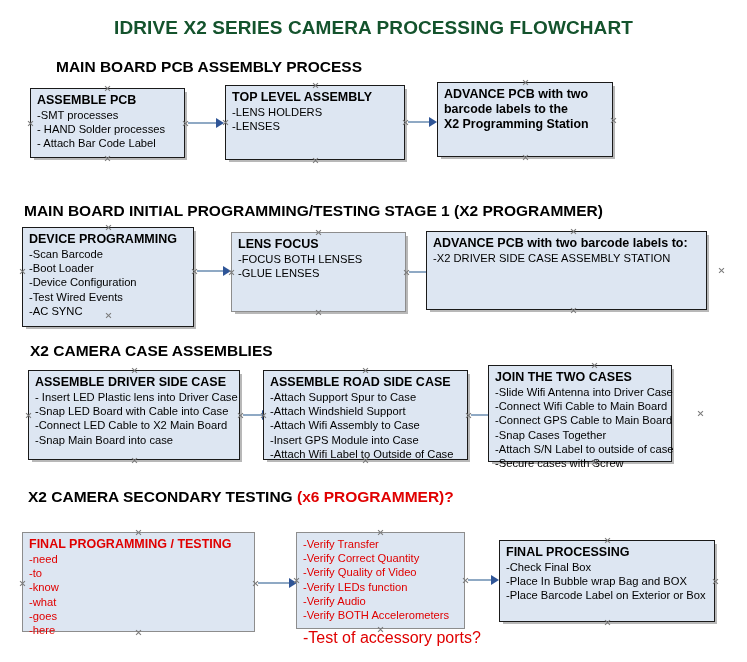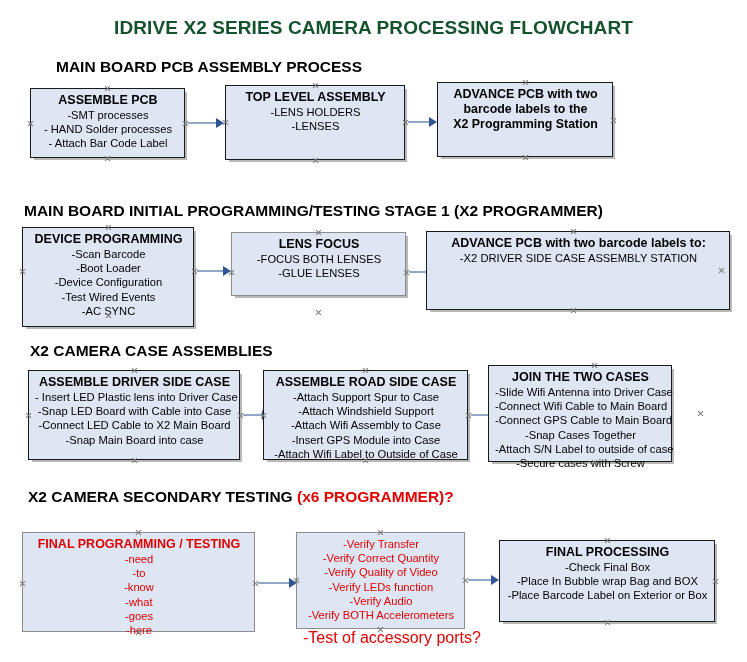--- a/index.html
+++ b/index.html
@@ -43,21 +43,20 @@
     color: #e00000;
   }
 
   
   .fbox {
     position: absolute;
     background: #dde6f2;
     box-sizing: border-box;
     padding: 4px 5px 3px 6px;
     overflow: visible;
-    text-align: center;
   }
   .fbox.b-black  { border: 1.4px solid #1a1a1a; }
   .fbox.b-grey   { border: 1.6px solid #8d8d8d; }
   .fbox.shadow   { box-shadow: 3px 3px 0 -1px rgba(125,125,125,0.55); }
 
   .fb-title {
     font-size: 12.5px;
     font-weight: bold;
     color: #000000;
     line-height: 15px;
@@ -196,36 +195,36 @@
   <div class="handle" style="left:108px; top:227px;"></div>
   <div class="handle" style="left:108px; top:315px;"></div>
   <div class="handle" style="left:22px; top:271px;"></div>
   <div class="handle" style="left:194px; top:271px;"></div>
 
   <div class="conn" style="left:197px; top:266px; width:36px;">
     <div class="shaft" style="width:28px;"></div>
     <div class="head" style="left:26px;"></div>
   </div>
 
-  <div class="fbox b-grey shadow" style="left:231px; top:232px; width:175px; height:64px;">
+  <div class="fbox b-grey shadow" style="left:231px; top:232px; width:175px; height:80px;">
     <div class="fb-title">LENS FOCUS</div>
     <div class="fb-line">-FOCUS BOTH LENSES</div>
     <div class="fb-line">-GLUE LENSES</div>
   </div>
   <div class="handle" style="left:318px; top:232px;"></div>
   <div class="handle" style="left:318px; top:312px;"></div>
   <div class="handle" style="left:231px; top:272px;"></div>
   <div class="handle" style="left:406px; top:272px;"></div>
 
   <div class="conn" style="left:409px; top:267px; width:30px;">
     <div class="shaft" style="width:23px;"></div>
     <div class="head" style="left:21px;"></div>
   </div>
 
-  <div class="fbox b-black shadow" style="left:426px; top:231px; width:304px; height:79px;">
+  <div class="fbox b-black shadow" style="left:426px; top:231px; width:281px; height:79px;">
     <div class="fb-title">ADVANCE PCB with two barcode labels to:</div>
     <div class="fb-line">-X2 DRIVER  SIDE  CASE  ASSEMBLY STATION</div>
   </div>
   <div class="handle" style="left:573px; top:231px;"></div>
   <div class="handle" style="left:573px; top:310px;"></div>
   <div class="handle" style="left:721px; top:270px;"></div>
 
   <div class="section-head" style="left:30px; top:342px;">
     <span>X2 CAMERA CASE ASSEMBLIES</span>
   </div>

